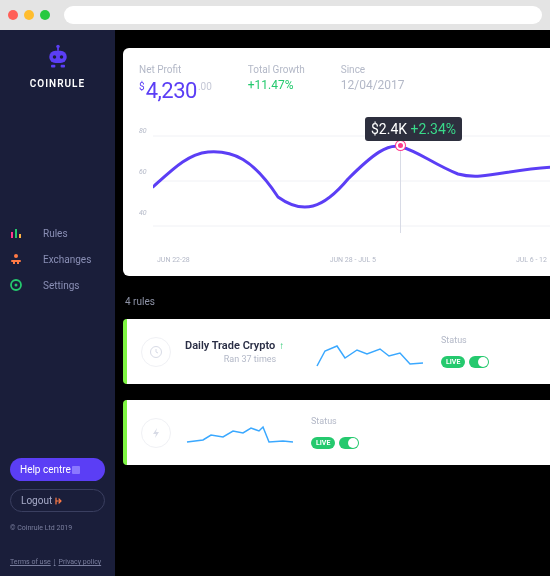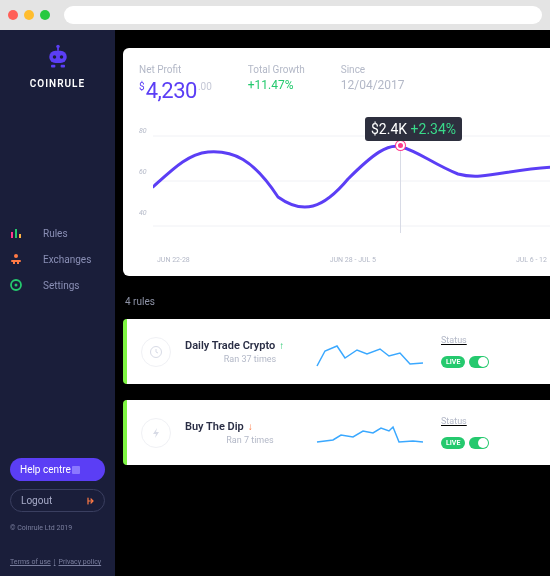--- a/index.html
+++ b/index.html
@@ -18,21 +18,21 @@
   
   .sidebar { width:115px; background:#1a1e3a; color:#fff; display:flex; flex-direction:column; padding:12px 10px 10px; font-size:10px; }
   .logo-wrap { display:flex; flex-direction:column; align-items:center; margin-bottom:28px; }
   .logo-icon { width:28px; height:28px; margin-bottom:8px; }
   .brand { font-size:10px; letter-spacing:1px; font-weight:600; }
   .nav { margin-top:110px; display:flex; flex-direction:column; gap:14px; }
   .nav-item { display:flex; align-items:center; gap:21px; color:#8a8fb5; font-size:10px; cursor:pointer; }
   .nav-item .nicon { width:12px; height:12px; }
   .spacer { flex:1; }
   .help-btn { background:#5b3ef5; color:#fff; border-radius:14px; padding:6px 10px; font-size:10px; display:flex; align-items:center; justify-content:flex-start; cursor:pointer; margin-bottom:8px; }
-  .logout-btn { border:1px solid #3a3f60; color:#a8acc9; border-radius:14px; padding:5px 10px; font-size:10px; display:flex; align-items:center; justify-content:space-between; cursor:pointer; margin-bottom:12px; }
+  .logout-btn { border:1px solid #3a3f60; color:#a8acc9; border-radius:14px; padding:5px 10px; font-size:10px; display:flex; align-items:center; cursor:pointer; margin-bottom:12px; }
   .copyright { font-size:7px; color:#7a7f9e; margin-bottom:2px; }
   .legal { font-size:7px; color:#7a7f9e; text-decoration:underline; display:flex; gap:3px;margin-top:24px; }
 
   
   .main { flex:1; background:#000000; padding:18px 0 0 8px; overflow:hidden; }
 
   .card1 { background:#fff; border-radius:6px; padding:16px 16px 12px; width:440px; box-shadow:0 1px 2px rgba(0,0,0,0.04); }
   .stats { display:flex; gap:36px; margin-bottom:16px; }
   .stat-label { font-size:10px; color:#b3b8c7; margin-bottom:3px; }
   .stat-main { display:flex; align-items:flex-start; }
@@ -54,21 +54,21 @@
   .rules-header { font-size:10px; color:#8f94a8; margin:20px 0 12px 2px; }
 
   .rule-card { background:#fff; border-radius:4px; border-left:4px solid #7ef542; display:flex; align-items:center; padding:16px 0 16px 14px; width:440px; margin-bottom:16px; box-shadow:0 1px 2px rgba(0,0,0,0.04); }
   .rule-icon-wrap { width:30px; height:30px; border-radius:50%; border:1px solid #f0f1f5; display:flex; align-items:center; justify-content:center; margin-right:14px; color:#c8ccd8; }
   .rule-meta { width:130px;text-align:center; }
   .rule-name { font-size:11px; font-weight:600; color:#2a2e45; margin-bottom:2px; display:flex; align-items:center; gap:4px; }
   .arrow-up { color:#25c96e; font-size:10px; }
   .arrow-down { color:#ff7a45; font-size:10px; }
   .rule-sub { font-size:9px; color:#b3b8c7; }
   .spark { width:110px; height:32px; }
-  .status-wrap { margin-left:16px;text-decoration:underline; }
+  .status-wrap { margin-left:16px; }
   .status-label { font-size:9px; color:#b3b8c7; margin-bottom:4px; }
   .live-badge { display:inline-flex; align-items:center; gap:4px; }
   .live-pill { background:#25c96e; color:#fff; font-size:7px; font-weight:700; padding:2px 5px; border-radius:7px; }
   .toggle { width:20px; height:12px; background:#25c96e; border-radius:6px; position:relative; }
   .toggle::after { content:""; position:absolute; right:1px; top:1px; width:10px; height:10px; background:#fff; border-radius:50%; }
 </style>
 </head>
 <body>
 
 <div class="chrome">
@@ -216,27 +216,20 @@
         </div>
       </div>
     </div>
 
     <div class="rule-card">
       <div class="rule-icon-wrap">
         <svg width="14" height="14" viewBox="0 0 14 14">
             <path d="M8 2 L4 8 L7 8 L6 12 L10 6 L7 6 Z" fill="#d8dbe6"></path>
           </svg>
       </div>
-      <div class="rule-meta">
-        <div class="rule-name">
-          <span>Buy The Dip</span>
-          <span class="arrow-down">↓</span>
-        </div>
-        <div class="rule-sub">Ran 7 times</div>
-      </div>
       <svg class="spark" viewBox="0 0 110 32">
         <path d="M2,25 L18,23 L26,18 L38,20 L48,14 L58,16 L66,11 L74,14 L78,10 L84,25 L98,24 L108,25" fill="none" stroke="#3aa8ff" stroke-width="1.5"></path>
       </svg>
       <div class="status-wrap">
         <div class="status-label">Status</div>
         <div class="live-badge">
           <span class="live-pill">LIVE</span>
           <div class="toggle"></div>
         </div>
       </div>

